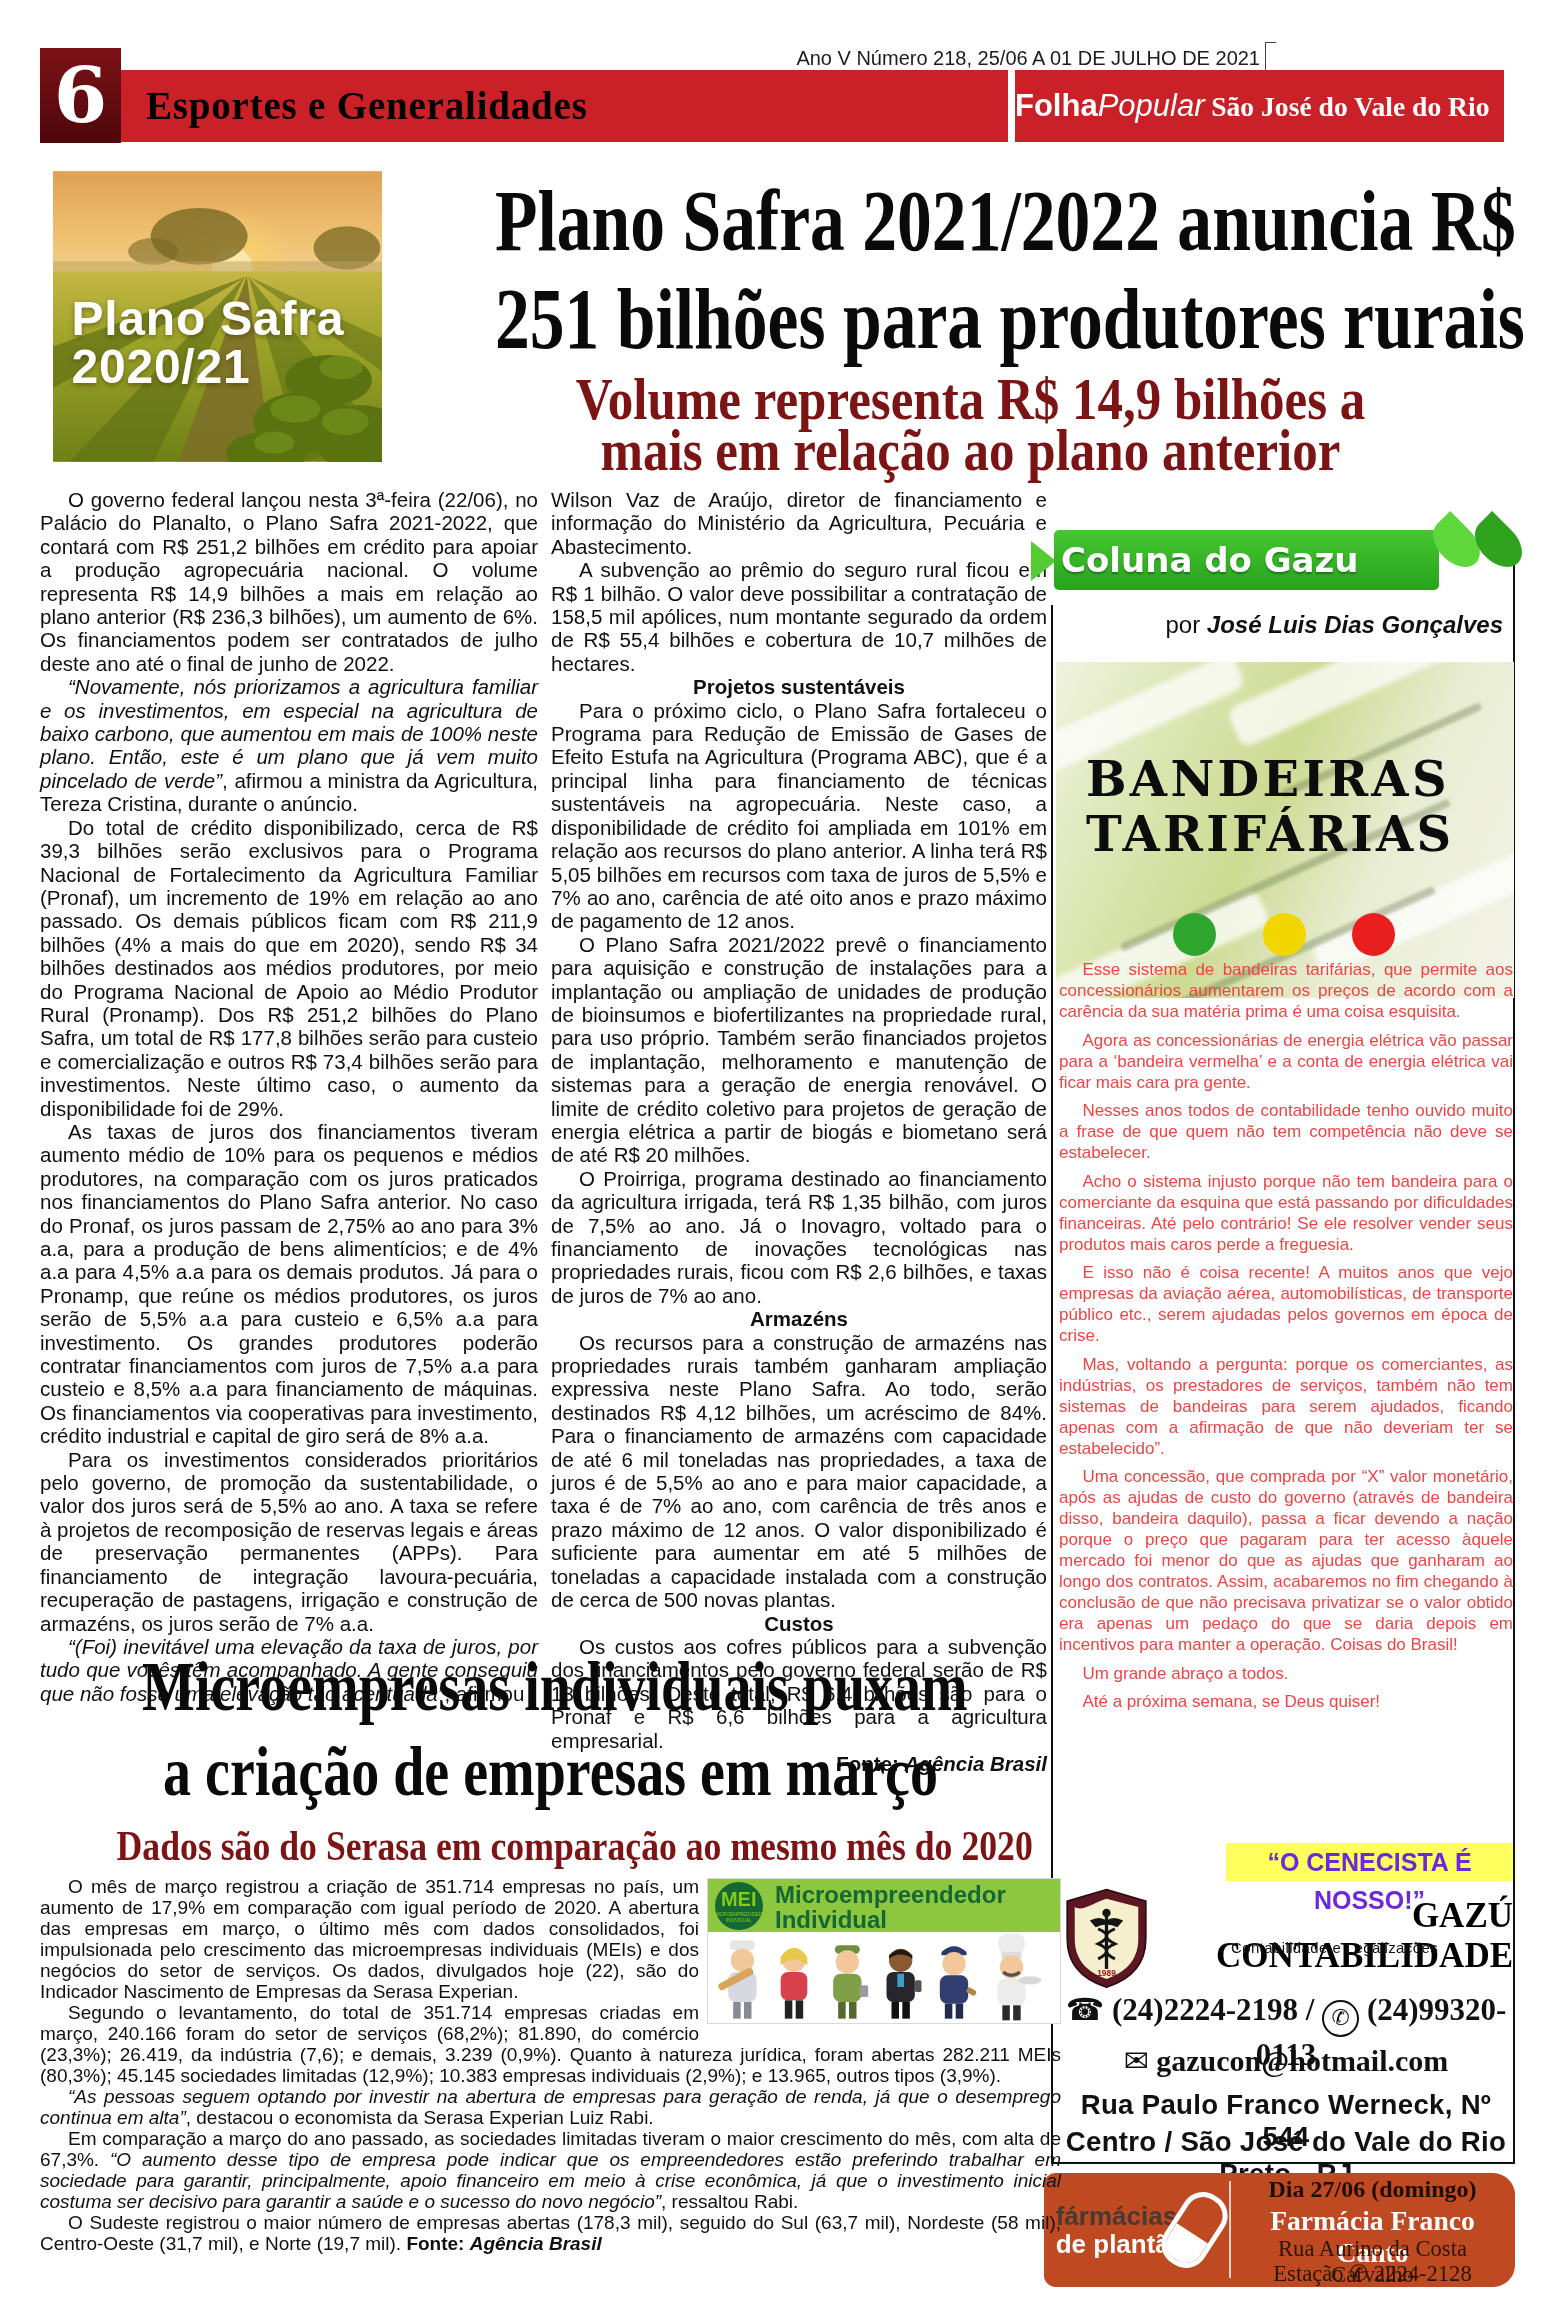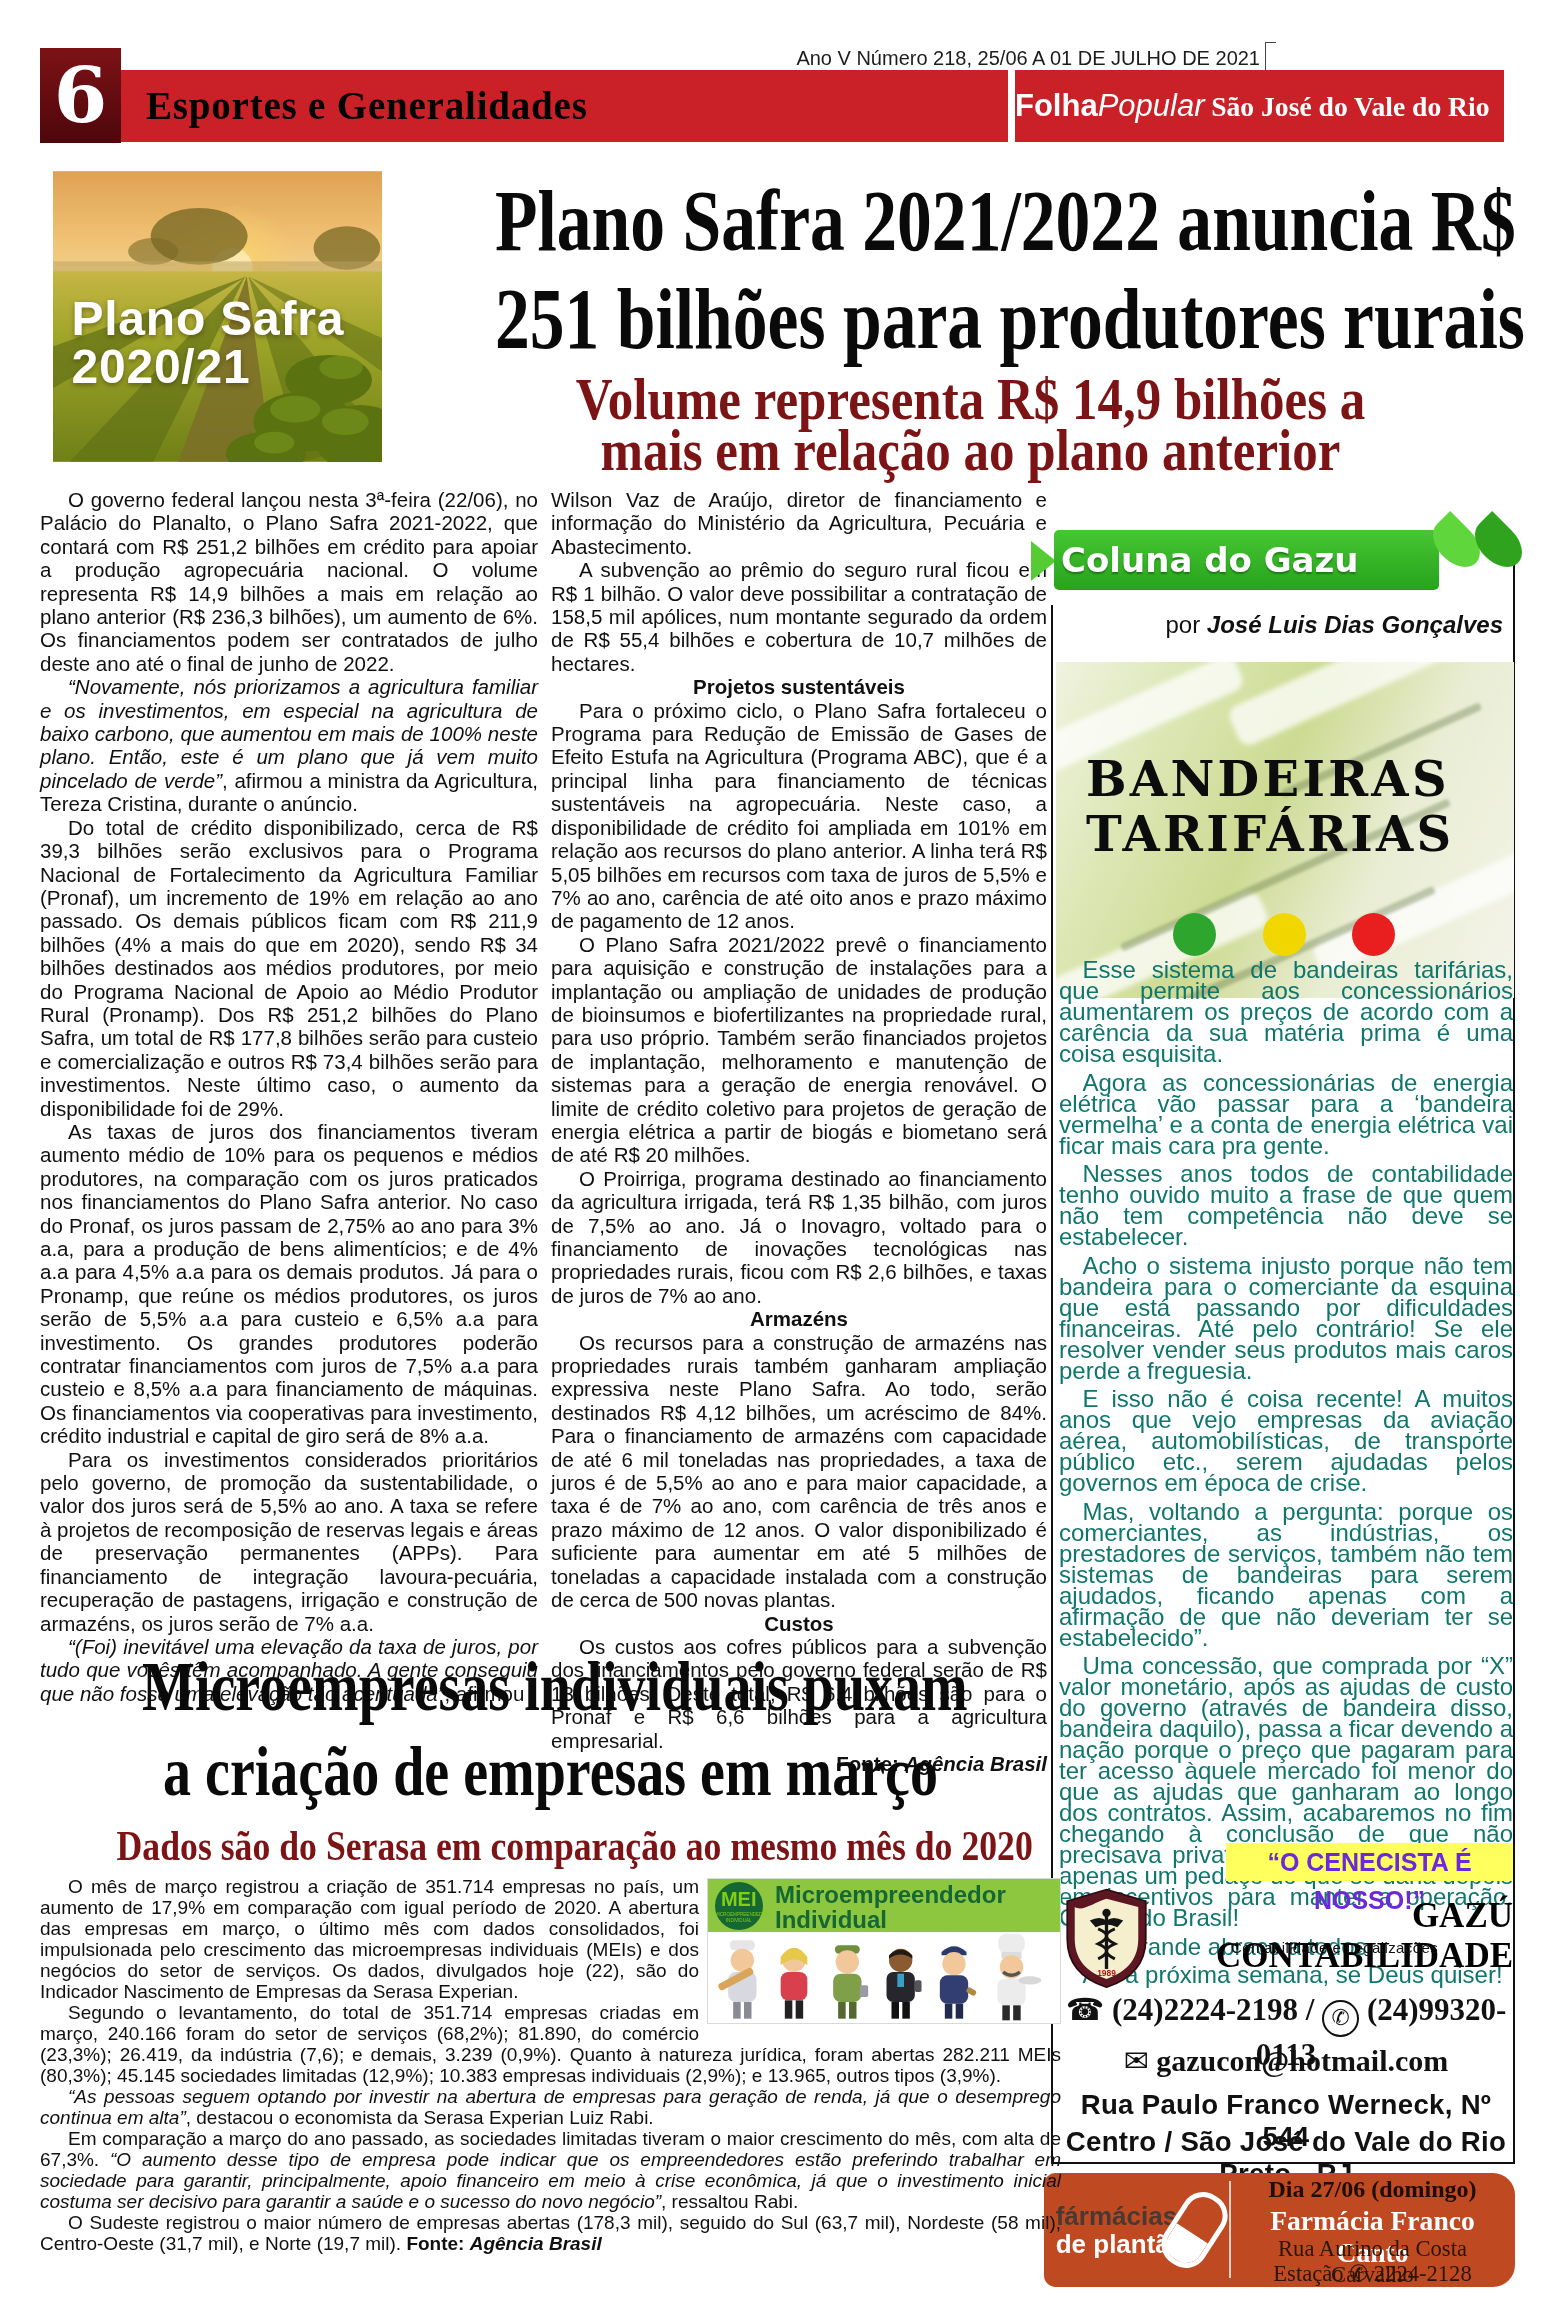--- a/index.html
+++ b/index.html
@@ -31,21 +31,21 @@
   .bodycol .src{text-align:right;font-weight:bold;text-indent:0;}
   .it{font-style:italic;}
   .b{font-weight:bold;}
   
   .gz-banner{background:linear-gradient(#46c633,#27a31c);border-radius:5px;color:#fff;
              font-family:"DejaVu Sans",sans-serif;font-weight:bold;font-size:34px;line-height:60px;
              padding-left:7px;text-shadow:0 1.7px 1.7px rgba(0,60,0,.45);}
   .gz-chevron{width:25px;height:40px;background:#55cc33;clip-path:polygon(0 0,100% 50%,0 100%);}
   .qmark{width:37px;height:55px;border-radius:50% 50% 50% 0;transform:rotate(135deg);}
   .byline{font-size:24px;text-align:right;color:#111;}
-  .gazucol{font-size:24px;line-height:21px;text-align:justify;color:#0f766e;}
+  .gazucol{font-size:17px;line-height:21px;text-align:justify;color:#ef4444;}
   .gazucol p{margin:0 0 7.5px 0;text-indent:23.4px;}
   .band-img{background:linear-gradient(115deg,#f0f3e0 0%,#dde7b6 22%,#cdda92 45%,#e9edd3 68%,#f4f4ea 100%);overflow:hidden;}
   .band-strip{position:absolute;background:rgba(255,255,255,.75);border-radius:11.7px;filter:blur(2.5px);transform:rotate(-24deg);}
   .band-line{position:absolute;background:rgba(90,110,60,.35);border-radius:3.3px;filter:blur(1.7px);transform:rotate(-24deg);}
   .band-title{font-family:"DejaVu Serif",serif;font-weight:bold;font-size:48px;letter-spacing:3.3px;
               color:#0c0c0c;line-height:55px;}
   .dot{width:43px;height:43px;border-radius:50%;display:inline-block;}
   .cenecista{background:#ffff5e;color:#6d28d9;font-weight:bold;font-size:25px;text-align:center;line-height:38px;}
   
   .ad-title{font-family:"Liberation Serif",serif;font-weight:bold;font-size:35px;color:#000000;text-align:right;}

